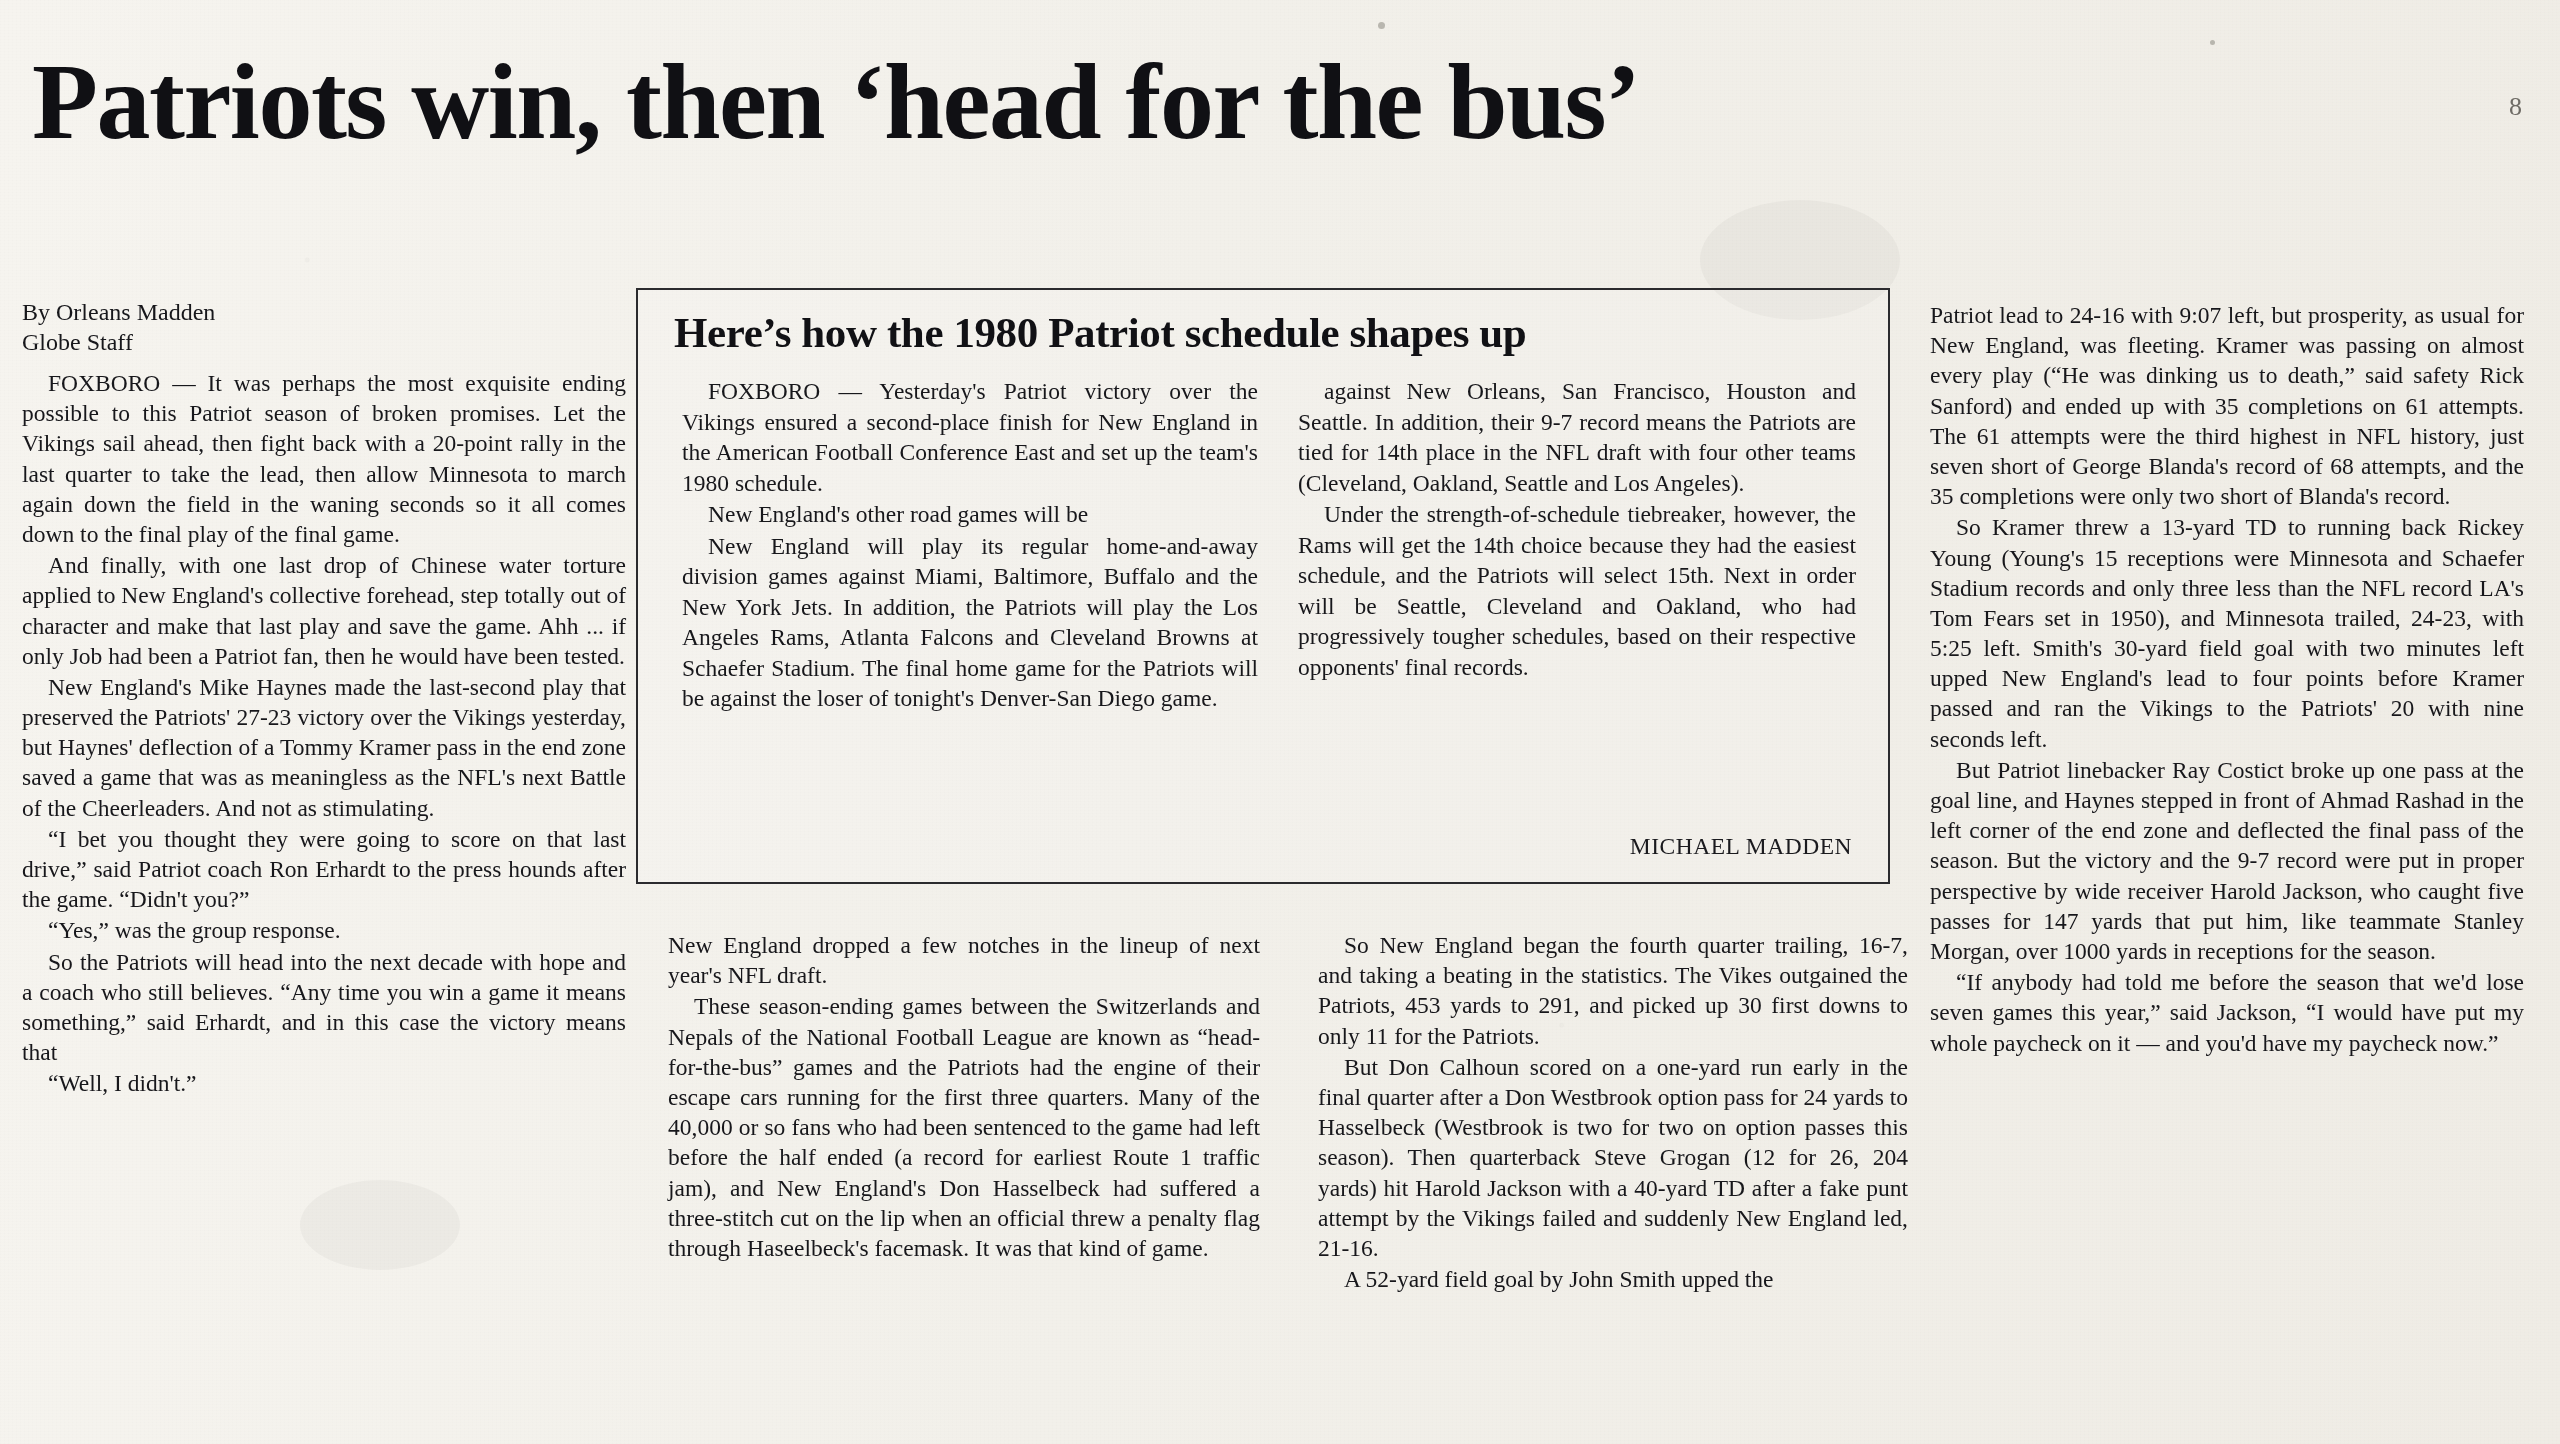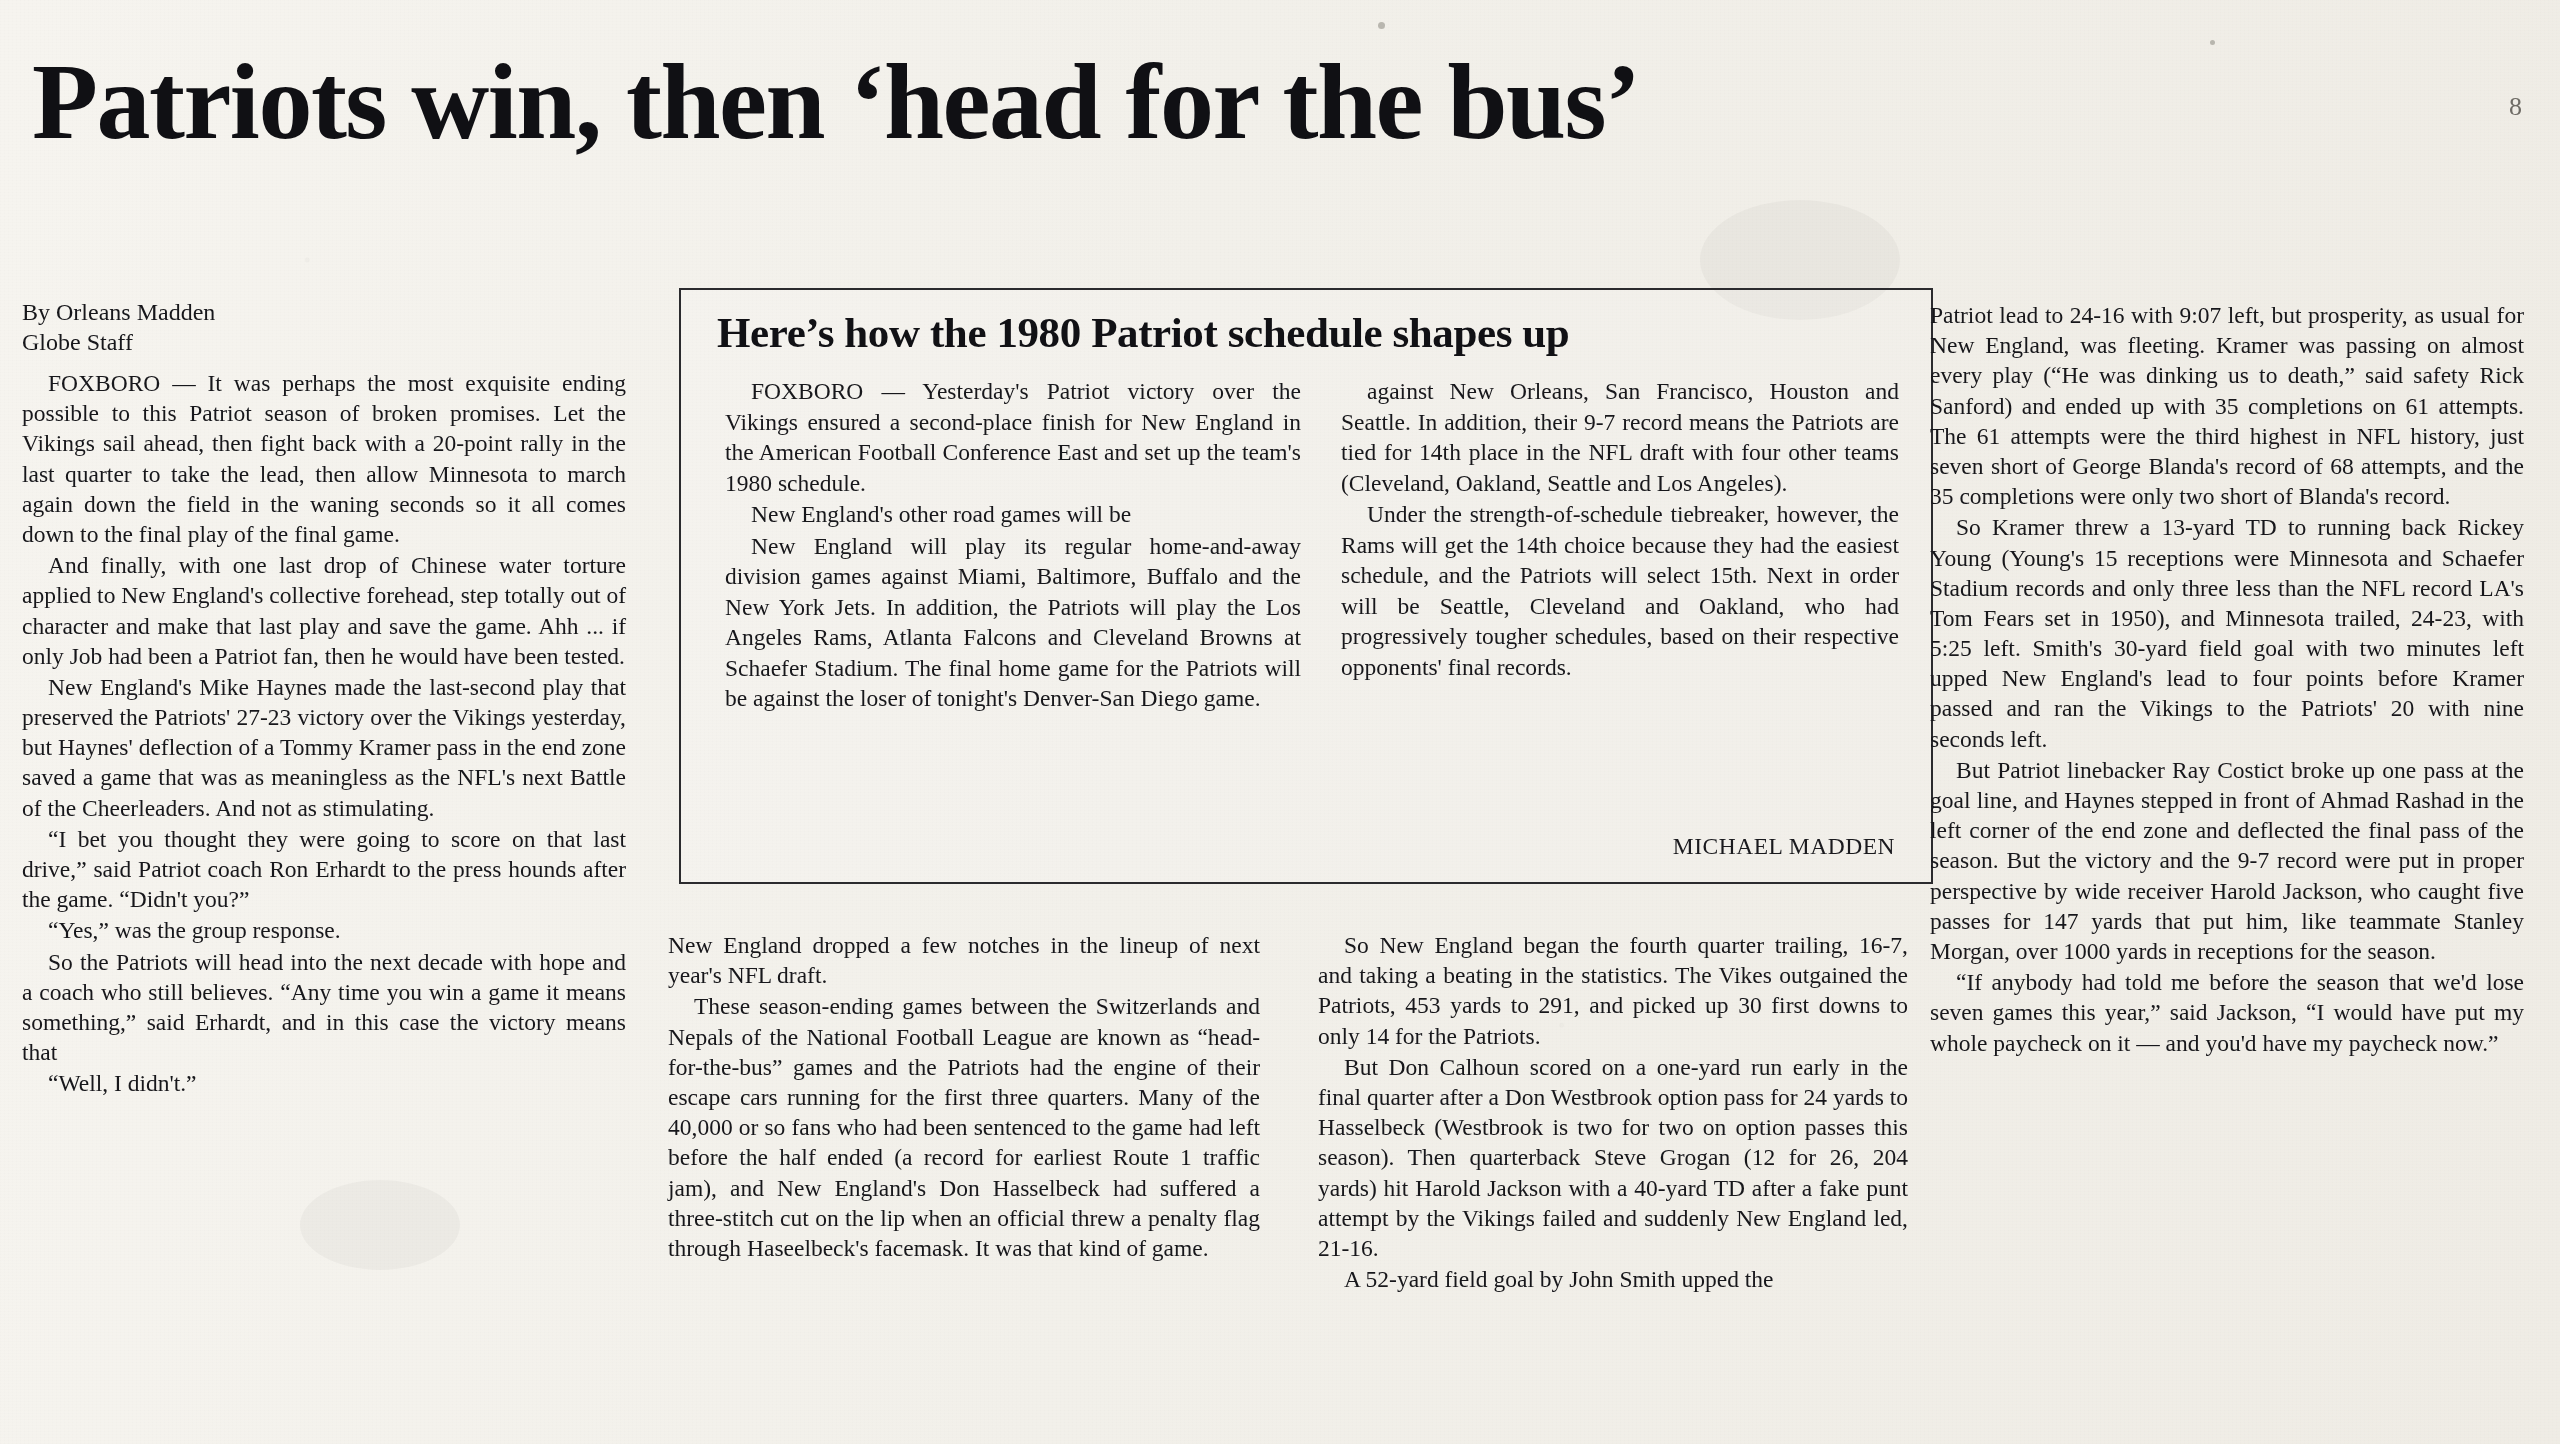--- a/index.html
+++ b/index.html
@@ -111,21 +111,21 @@
 
   #col4 {
     left: 1930px;
     top: 300px;
     width: 602px;
   }
 
   
   .sidebox {
     position: absolute;
-    left: 679px;
+    left: 636px;
     top: 288px;
     width: 1254px;
     height: 596px;
     border: 2px solid #2b2b2e;
     box-sizing: border-box;
     background: rgba(255,255,255,0.10);
   }
   .sidebox-title {
     position: absolute;
     left: 36px;
@@ -207,21 +207,21 @@
     </div>
     <div class="sidebox-credit">MICHAEL MADDEN</div>
   </div>
 
   <div class="col" id="col2">
     <p class="noindent">New England dropped a few notches in the lineup of next year's NFL draft.</p>
     <p>These season-ending games between the Switzerlands and Nepals of the National Football League are known as “head-for-the-bus” games and the Patriots had the engine of their escape cars running for the first three quarters. Many of the 40,000 or so fans who had been sentenced to the game had left before the half ended (a record for earliest Route 1 traffic jam), and New England's Don Hasselbeck had suffered a three-stitch cut on the lip when an official threw a penalty flag through Haseelbeck's facemask. It was that kind of game.</p>
   </div>
 
   <div class="col" id="col3">
-    <p>So New England began the fourth quarter trailing, 16-7, and taking a beating in the statistics. The Vikes outgained the Patriots, 453 yards to 291, and picked up 30 first downs to only 14 for the Patriots.</p>
+    <p>So New England began the fourth quarter trailing, 16-7, and taking a beating in the statistics. The Vikes outgained the Patriots, 453 yards to 291, and picked up 30 first downs to only 11 for the Patriots.</p>
     <p>But Don Calhoun scored on a one-yard run early in the final quarter after a Don Westbrook option pass for 24 yards to Hasselbeck (Westbrook is two for two on option passes this season). Then quarterback Steve Grogan (12 for 26, 204 yards) hit Harold Jackson with a 40-yard TD after a fake punt attempt by the Vikings failed and suddenly New England led, 21-16.</p>
     <p>A 52-yard field goal by John Smith upped the</p>
   </div>
 
   <div class="col" id="col4">
     <p class="noindent">Patriot lead to 24-16 with 9:07 left, but prosperity, as usual for New England, was fleeting. Kramer was passing on almost every play (“He was dinking us to death,” said safety Rick Sanford) and ended up with 35 completions on 61 attempts. The 61 attempts were the third highest in NFL history, just seven short of George Blanda's record of 68 attempts, and the 35 completions were only two short of Blanda's record.</p>
     <p>So Kramer threw a 13-yard TD to running back Rickey Young (Young's 15 receptions were Minnesota and Schaefer Stadium records and only three less than the NFL record LA's Tom Fears set in 1950), and Minnesota trailed, 24-23, with 5:25 left. Smith's 30-yard field goal with two minutes left upped New England's lead to four points before Kramer passed and ran the Vikings to the Patriots' 20 with nine seconds left.</p>
     <p>But Patriot linebacker Ray Costict broke up one pass at the goal line, and Haynes stepped in front of Ahmad Rashad in the left corner of the end zone and deflected the final pass of the season. But the victory and the 9-7 record were put in proper perspective by wide receiver Harold Jackson, who caught five passes for 147 yards that put him, like teammate Stanley Morgan, over 1000 yards in receptions for the season.</p>
     <p>“If anybody had told me before the season that we'd lose seven games this year,” said Jackson, “I would have put my whole paycheck on it — and you'd have my paycheck now.”</p>
   </div>

